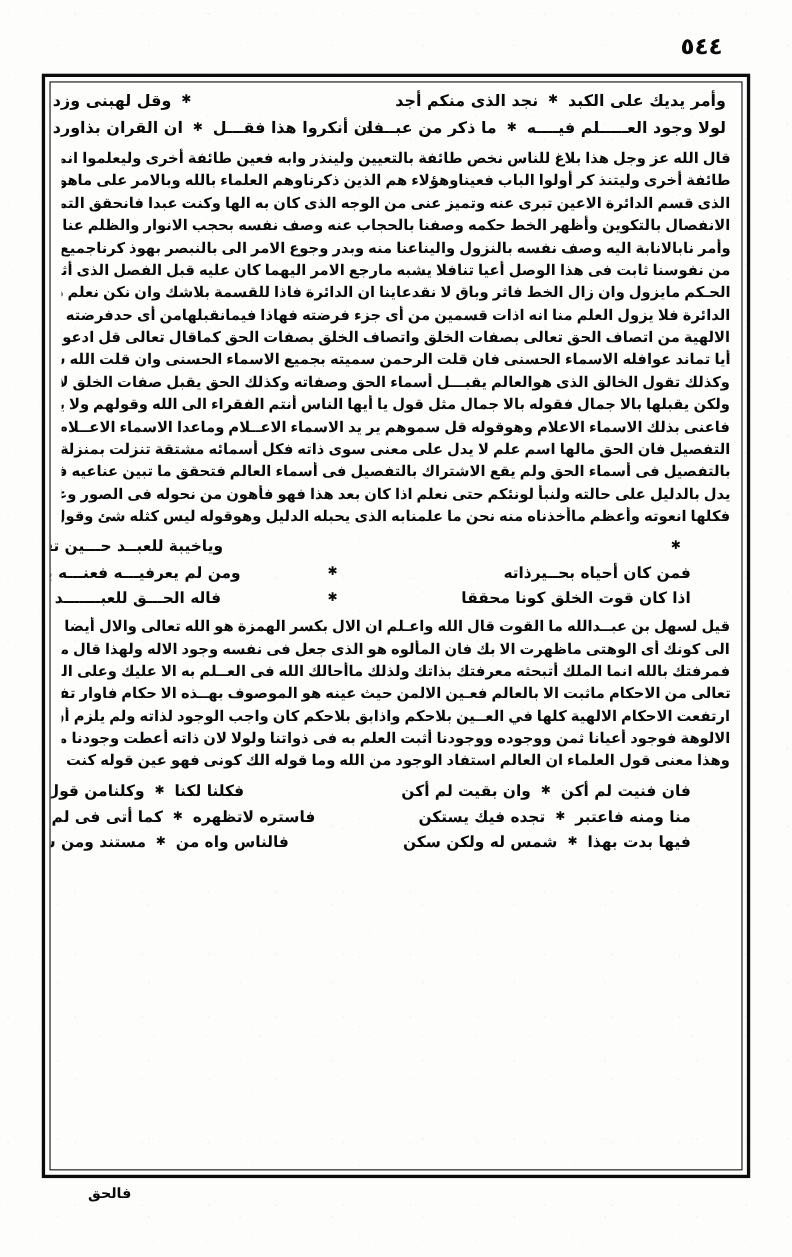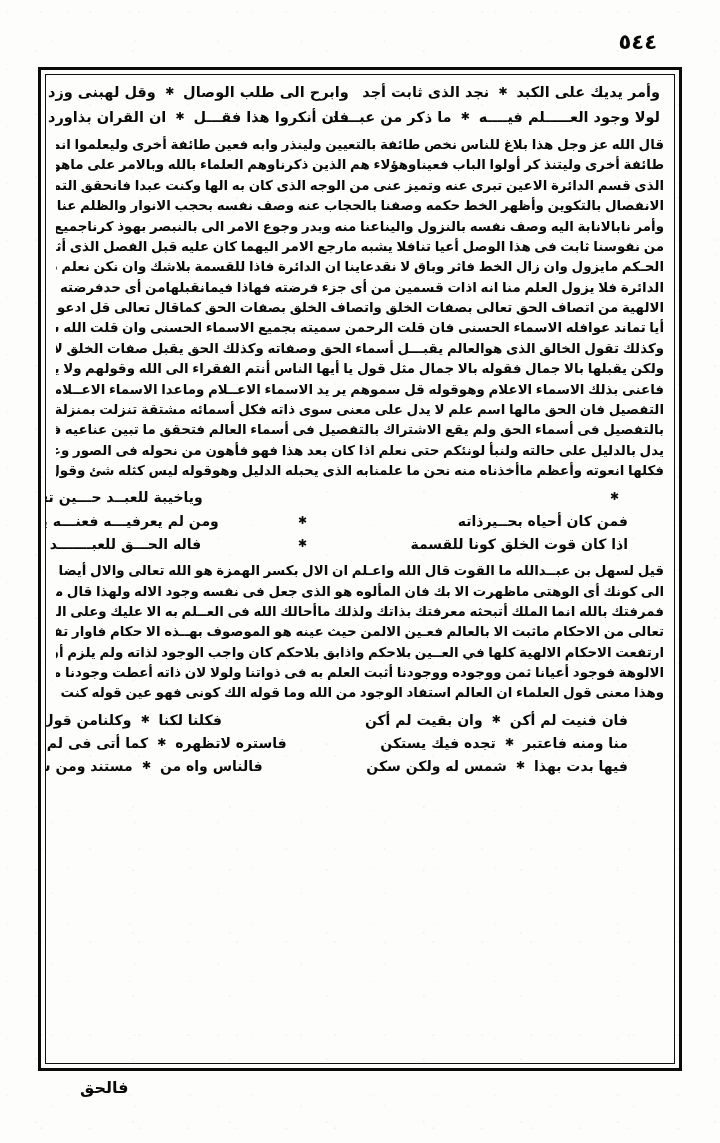--- a/index.html
+++ b/index.html
@@ -145,21 +145,21 @@
   }
 
   .spacer-sm { height: 5px; }
 
   
   .catchword {
     position: absolute;
     left: 80px;
     top: 1078px;
     direction: rtl;
-    font-size: 16px;
+    font-size: 13px;
     font-weight: 700;
     color: #0a0a0a;
   }
 
   
   .speckle {
     position: absolute;
     inset: 0;
     pointer-events: none;
     opacity: 0.035;
@@ -183,24 +183,23 @@
   <div class="frame-outer">
     <div class="frame-inner">
       <div class="text-area">
 
         <div class="verse-block verse-top">
 
           <div class="verse-line">
             <span class="hemistich hemistich-right">
               <span class="seg">وأمر يديك على الكبد</span>
               <span class="star">✱</span>
-              <span class="seg">نجد الذى ثابت أجد</span>
-            </span>
-            <span class="hemistich hemistich-left">
-              <span class="seg">وابرح الى طلب الوصال</span>
+              <span class="seg">نجد الذى منكم أجد</span>
+            </span>
+            <span class="hemistich hemistich-left">
               <span class="star">✱</span>
               <span class="seg">وقل لهبنى وزد</span>
             </span>
           </div>
 
           <div class="verse-line">
             <span class="hemistich hemistich-right">
               <span class="seg">لولا وجود العـــــلم فيــــه</span>
               <span class="star">✱</span>
               <span class="seg">ما ذكر من عبــــد</span>
@@ -252,21 +251,21 @@
               <span class="seg">فمن كان أحياه بحــيرذاته</span>
             </span>
             <span class="star">✱</span>
             <span class="hemistich hemistich-left">
               <span class="seg">ومن لم يعرفيـــه فعنـــه يميته</span>
             </span>
           </div>
 
           <div class="verse-line">
             <span class="hemistich hemistich-right">
-              <span class="seg">اذا كان قوت الخلق كونا للقسمة</span>
+              <span class="seg">اذا كان قوت الخلق كونا محققا</span>
             </span>
             <span class="star">✱</span>
             <span class="hemistich hemistich-left">
               <span class="seg">فاله الحـــق للعبـــــــد قوته</span>
             </span>
           </div>
 
         </div>
 
         <div class="spacer-sm"></div>

